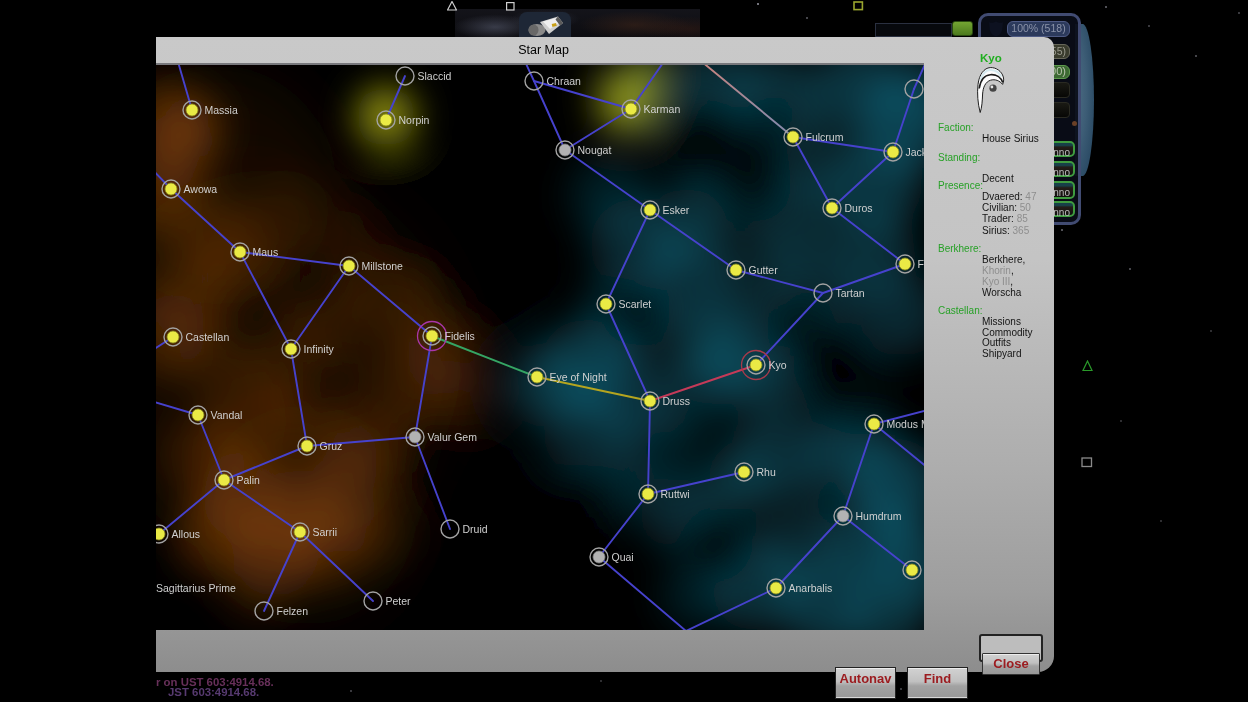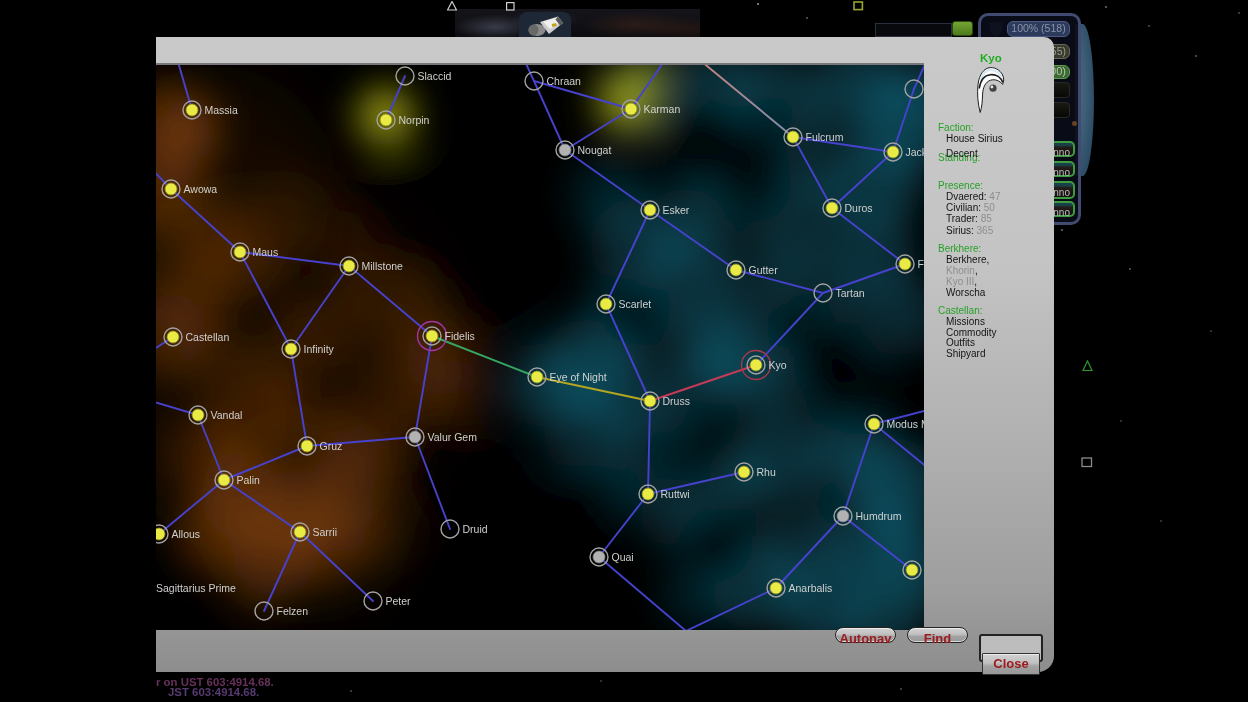--- a/index.html
+++ b/index.html
@@ -30,28 +30,28 @@
 #msg2 { top:686px; color:#573a70; font-size:11.4px;margin-left:12px; }
 
 #dialog { position:absolute; left:156px; top:37px; width:898px; height:635px;
   background:linear-gradient(180deg,#c9c9c9 0%,#c4c4c4 35%,#adadad 68%,#9e9e9e 87%,#8d8d8d 100%);
   border-radius:0 10px 16px 0; }
 #title { position:absolute; left:0; top:6px; width:775px; text-align:center;
   font-size:12.5px; color:#000; }
 #titleline { position:absolute; left:0; top:26px; width:768px; height:2px; background:#78787c; }
 #map { position:absolute; left:0; top:28px; width:768px; height:565px; background:#000; overflow:hidden; }
 .ph { position:absolute; font-size:10px; color:#27a127; }
-.pv { position:absolute; font-size:10px; color:#141414; }
+.pv { position:absolute; font-size:10px; color:#141414;margin-left:36px; }
 .g { color:#8e8e8e; }
 .kyo { position:absolute; left:768px; top:15px; width:130px; text-align:left;
   padding-left:56px; font-size:11.5px; font-weight:bold; color:#1fae1f; }
-.btn { position:absolute; top:590px; width:61px; height:16px; border:1px solid #222;
+.btn { position:absolute; top:630px; width:61px; height:32px; border:1px solid #222;
   background:linear-gradient(#d2d2d2 0%,#c0c0c0 45%,#a2a2a2 60%,#989898 100%);
   color:#9c1c20; font-weight:bold; font-size:13px; text-align:center; line-height:22px;
-  border-radius:10px; box-shadow:inset 0 1px 0 #ececec, inset 0 -1px 0 #d8d8d8; }
+  border-radius:0; box-shadow:inset 0 1px 0 #ececec, inset 0 -1px 0 #d8d8d8; }
 #close { left:823px; top:597px; width:64px; height:28px; border:2px solid #222; padding:1px;
   background:#bdbdbd; border-radius:3px; box-shadow:none; line-height:0; }
 #close .inner { display:block; width:58px; height:22px; border:1px solid #333; margin:16px auto;
   background:linear-gradient(#d2d2d2 0%,#c0c0c0 45%,#a2a2a2 60%,#989898 100%);
   line-height:20px; border-radius:1px; box-shadow:inset 0 1px 0 #ececec; }
 .icon { position:absolute; }
 </style></head><body>
 
 <div id="spacestrip"></div>
 <div id="shipbox"></div>
@@ -116,20 +116,21 @@
 <div class="star" style="left:1120px;top:420px;opacity:.4"></div>
 <div class="star" style="left:1160px;top:520px;opacity:.4"></div>
 <div class="star" style="left:1210px;top:330px;opacity:.4"></div>
 <div class="star" style="left:350px;top:690px;opacity:.5"></div>
 <div class="star" style="left:600px;top:680px;opacity:.4"></div>
 <div class="star" style="left:900px;top:688px;opacity:.5"></div>
 <div id="msg1">r on UST 603:4914.68.</div>
 <div id="msg2">JST 603:4914.68.</div>
 
 <div id="dialog">
+ <div id="title">Star Map</div>
  <div id="titleline"></div>
  <div id="map">
       <svg width="768" height="565" viewBox="0 0 768 565" xmlns="http://www.w3.org/2000/svg" style="position:absolute;left:0;top:0">
 <defs>
           <filter id="b18" x="-80%" y="-80%" width="260%" height="260%">
             <feGaussianBlur stdDeviation="18"></feGaussianBlur>
           </filter>
           <filter id="b28" x="-80%" y="-80%" width="260%" height="260%">
             <feGaussianBlur stdDeviation="28"></feGaussianBlur>
           </filter>
@@ -419,21 +420,21 @@
 <svg width="30" height="50" viewBox="0 0 30 50" style="position:absolute;left:819px;top:28px">
 <path d="M5.2,47.5 C2.8,39 2.0,28 3.0,19.5 C4.2,9.5 9.0,3.0 15.2,2.6 C21.3,2.2 26.8,6.4 28.3,12.0 C29.1,15.0 28.5,17.2 27.6,19.4 C24.6,15.6 20.0,13.9 15.6,15.2 C10.4,16.8 8.0,22.4 7.6,29.0 C7.3,36.0 7.0,42.0 5.2,47.5 Z" fill="#fcfcfc" stroke="#1f1f1f" stroke-width="1"></path>
 <path d="M5.6,14.8 C8.0,7.8 12.4,4.7 16.2,5.0 C20.6,5.3 24.6,8.2 26.2,11.6" fill="none" stroke="#d6eaf0" stroke-width="2.2"></path>
 <path d="M4.2,23.5 C5.4,15.2 9.6,10.2 15.4,9.7 C21.2,9.2 26.0,12.4 27.7,17.6" fill="none" stroke="#1c1c1c" stroke-width="1.6"></path>
 <circle cx="18" cy="23.2" r="3.6" fill="#444"></circle>
 <circle cx="16.9" cy="22" r="1.4" fill="#e6e6e6"></circle>
 </svg>
 <div class="ph" style="left:782px;top:85px">Faction:</div>
 <div class="pv" style="left:790px;top:96px">House Sirius</div>
 <div class="ph" style="left:782px;top:114.5px">Standing:</div>
-<div class="pv" style="left:790px;top:111px">Decent</div>
+<div class="pv" style="left:790px;top:136px">Decent</div>
 <div class="ph" style="left:782px;top:143px">Presence:</div>
 <div class="pv" style="left:790px;top:154px">Dvaered: <span class="g">47</span></div>
 <div class="pv" style="left:790px;top:165.3px">Civilian: <span class="g">50</span></div>
 <div class="pv" style="left:790px;top:176px">Trader: <span class="g">85</span></div>
 <div class="pv" style="left:790px;top:187.5px">Sirius: <span class="g">365</span></div>
 <div class="ph" style="left:782px;top:205.5px">Berkhere:</div>
 <div class="pv" style="left:790px;top:217.3px">Berkhere,</div>
 <div class="pv" style="left:790px;top:228.10000000000002px"><span class="g">Khorin</span>,</div>
 <div class="pv" style="left:790px;top:239px"><span class="g">Kyo III</span>,</div>
 <div class="pv" style="left:790px;top:249.8px">Worscha</div>

